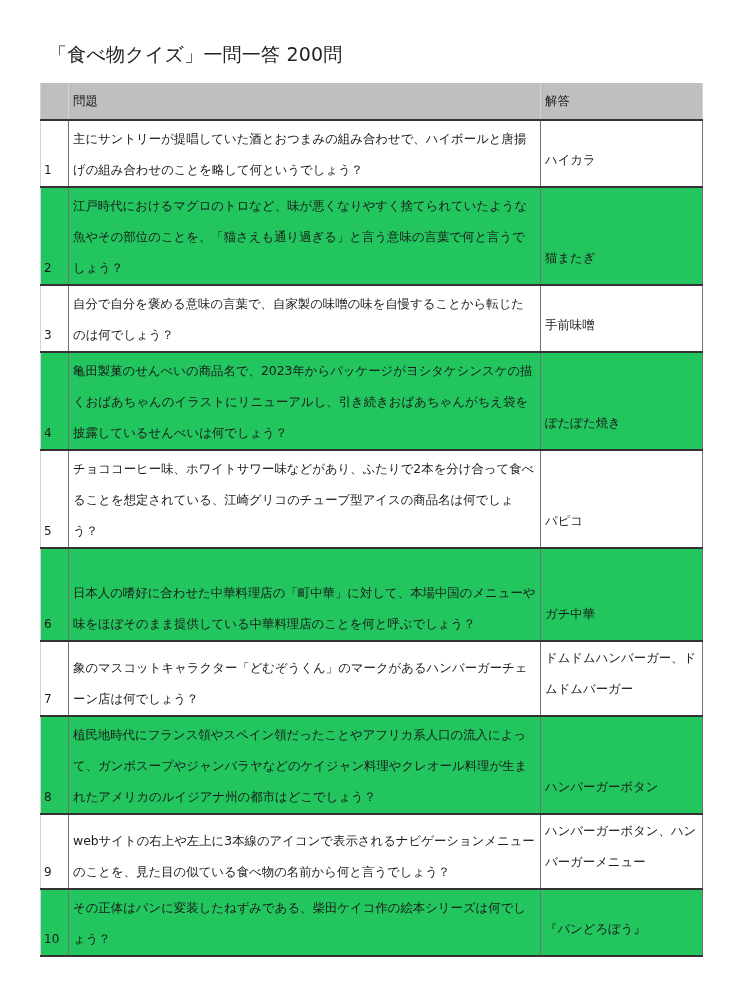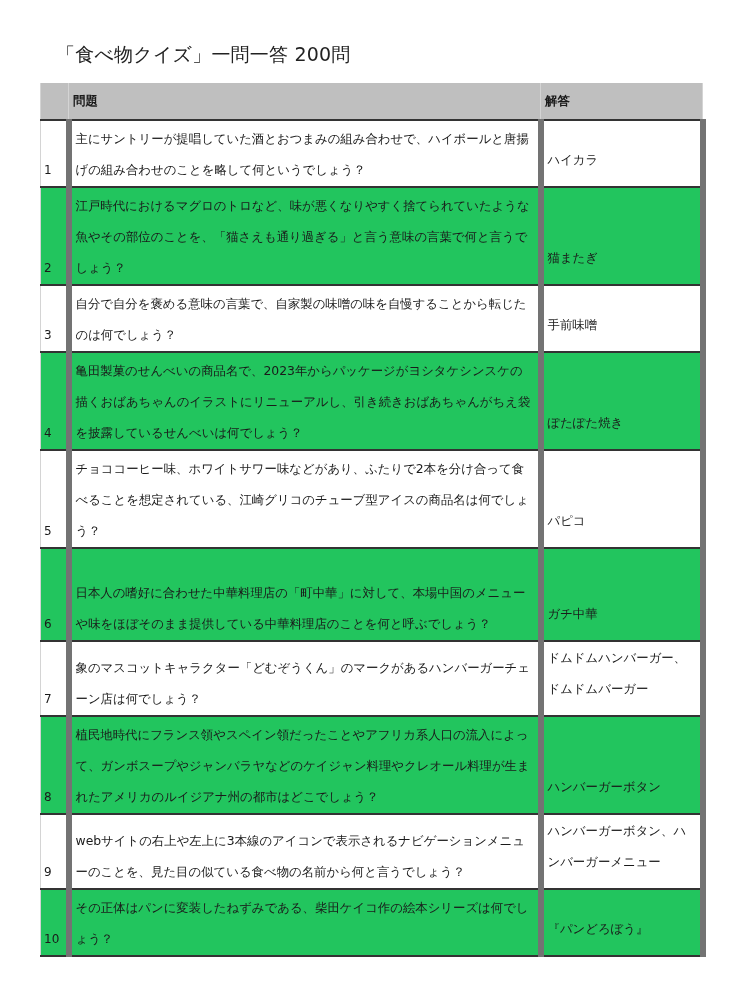--- a/index.html
+++ b/index.html
@@ -1,23 +1,23 @@
 <!DOCTYPE html>
 <html><head>
 <meta charset="utf-8">
 <style>
   html, body { margin: 0; padding: 0; background: #ffffff; }
   body { width: 741px; height: 991px; position: relative; font-family: "DejaVu Sans", "Liberation Sans", sans-serif; color: #1a1a1a; overflow: hidden; }
-  .page-title { position: absolute; left: 56px; top: 42px; font-size: 19px; font-weight: normal; color: #222; margin: 0; letter-spacing: 0.2px; }
+  .page-title { position: absolute; left: 48px; top: 42px; font-size: 19px; font-weight: normal; color: #222; margin: 0; letter-spacing: 0.2px; }
   table.quiz { position: absolute; left: 40px; top: 83px; width: 662px; border-collapse: collapse; table-layout: fixed; font-size: 12.4px; }
   table.quiz col.c-num { width: 28px; }
   table.quiz col.c-q { width: 472px; }
   table.quiz col.c-a { width: 162px; }
-  table.quiz th { background: #bfbfbf; text-align: left; font-weight: bold; height: 36px; padding: 0 4px; border-left: 1px solid #d4d4d4; border-right: 1px solid #d4d4d4; border-bottom: 2px solid #333; vertical-align: middle; }
-  table.quiz td { padding: 0 4px; line-height: 31px; vertical-align: bottom; border-left: 1px solid #d4d4d4; border-right: 6px solid #737373; border-bottom: 2px solid #333; word-break: break-all; }
+  table.quiz th { background: #bfbfbf; text-align: left; font-weight: normal; height: 36px; padding: 0 4px; border-left: 1px solid #d4d4d4; border-right: 1px solid #d4d4d4; border-bottom: 2px solid #333; vertical-align: middle; }
+  table.quiz td { padding: 0 4px; line-height: 31px; vertical-align: bottom; border-left: 1px solid #d4d4d4; border-right: 1px solid #737373; border-bottom: 2px solid #333; word-break: break-all; }
   table.quiz tr.odd td { background: #ffffff; }
   table.quiz tr.even td { background: #22c55e; }
   table.quiz td.num { padding-left: 3px; font-size: 12px; }
   table.quiz td.q { padding-top: 2px; padding-bottom: 1px; }
   table.quiz td.a { padding-bottom: 11px; }
 </style>
 </head>
 <body>
 
 <h1 class="page-title">「食べ物クイズ」一問一答 200問</h1>

